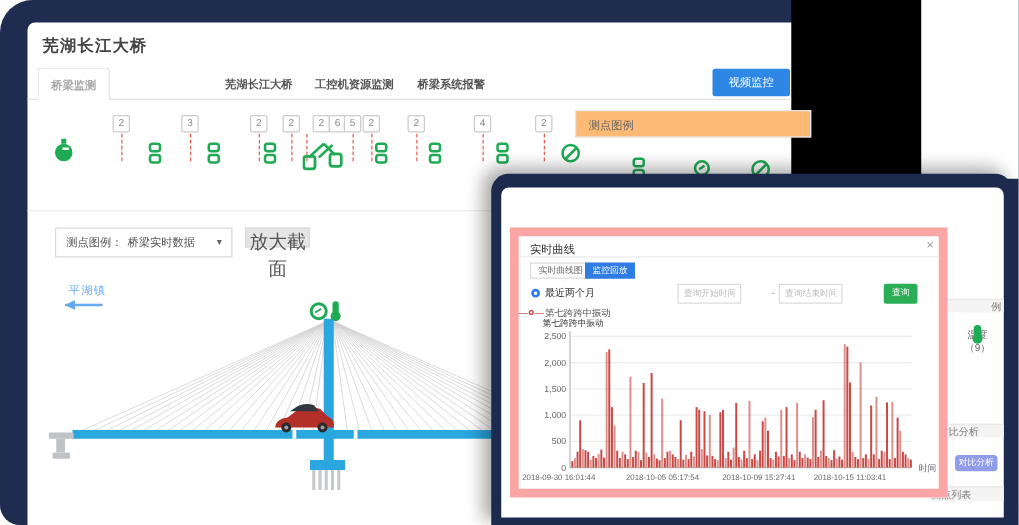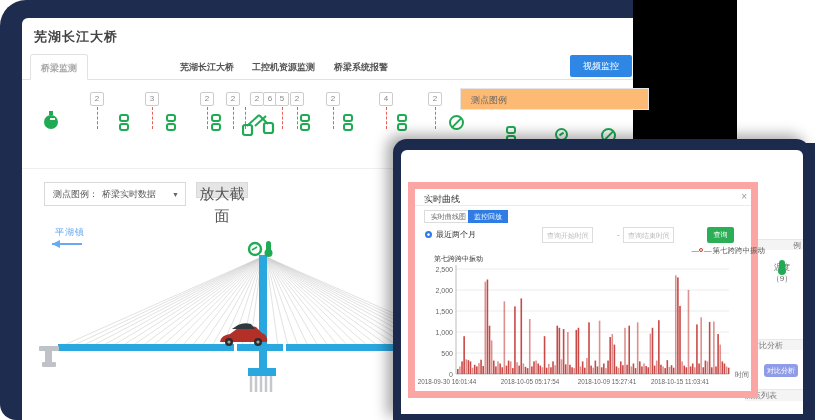--- a/index.html
+++ b/index.html
@@ -83,21 +83,21 @@
     font-size:7px; color:#666; line-height:12px; cursor:pointer; }
   .dlg-tab2 { position:absolute; left:53px; top:21px; height:13px; padding:0 6px; background:#2e7ce4;
     font-size:7px; color:#fff; line-height:13px; cursor:pointer; }
   .radio { position:absolute; left:10px; top:42px; width:7px; height:7px; border:2px solid #2e7ce4; border-radius:50%; background:#2e7ce4; box-shadow:inset 0 0 0 1.5px #fff; }
   .radio-label { position:absolute; left:21px; top:40px; font-size:8px; color:#333; }
   .time-input { position:absolute; top:38px; width:51px; height:16px; border:1px solid #dcdcdc; font-size:7px; color:#555; padding:0 4px; }
   .time-input::placeholder { color:#bbb; }
   .in-sep { position:absolute; left:202px; top:41px; font-size:8px; color:#999; }
   .query-btn { position:absolute; left:292px; top:38px; width:27px; height:16px; background:#2cae56; border-radius:2px;
     color:#fff; font-size:7px; text-align:center; line-height:16px; cursor:pointer; }
-  .chart-legend { position:absolute; left:0; top:57px; width:350px; text-align:right; font-size:7.5px; color:#555; }
+  .chart-legend { position:absolute; left:0; top:57px; width:350px; text-align:left; font-size:7.5px; color:#555; }
   .chart-legend .lmark { color:#c23531; letter-spacing:-1px; }
   .chart-legend .lcirc { display:inline-block; width:4px; height:4px; border:1px solid #c23531; border-radius:50%;
     vertical-align:middle; margin:0 1px 2px 1px; }
   .ytitle { position:absolute; left:19px; top:65px; font-size:7px; color:#333; }
 </style>
 </head>
 <body>
 
 <div class="stage">
   <div class="navy-base"></div>

